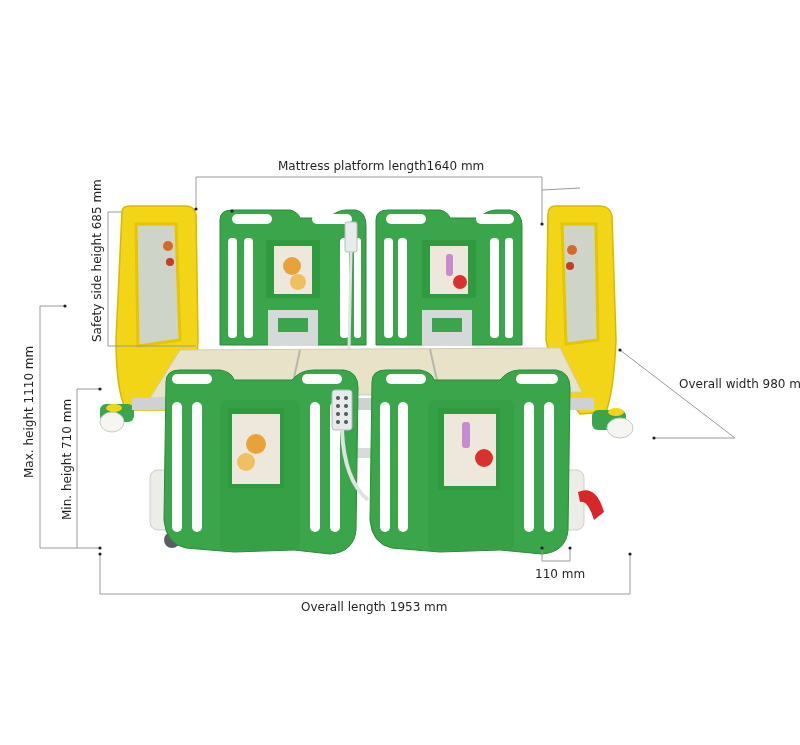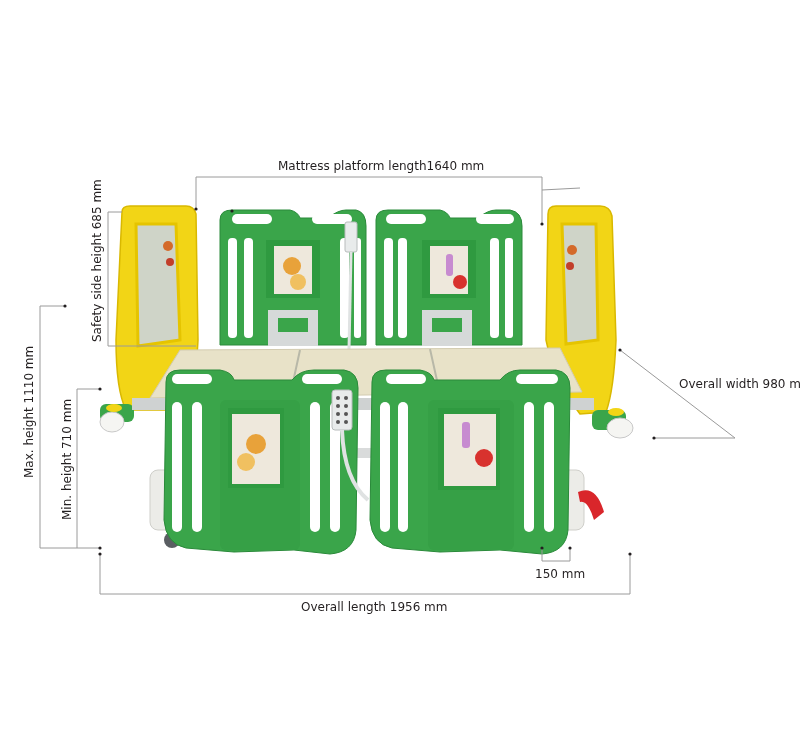--- a/index.html
+++ b/index.html
@@ -167,15 +167,15 @@
       <circle cx="542" cy="548" r="1.6"></circle>
         <circle cx="570" cy="548" r="1.6"></circle>
     </g>
   </svg>
 
   <div class="label" style="left:278px; top:159px;">Mattress platform length1640 mm</div>
   <div class="vlabel" style="left:90px; top:342px;">Safety side height 685 mm</div>
   <div class="vlabel" style="left:22px; top:478px;">Max. height 1110 mm</div>
   <div class="vlabel" style="left:60px; top:520px;">Min. height 710 mm</div>
   <div class="label" style="left:679px; top:377px;">Overall width 980 mm</div>
-  <div class="label" style="left:535px; top:567px;">150 mm</div>
-  <div class="label" style="left:301px; top:600px;">Overall length 1956 mm</div>
+  <div class="label" style="left:535px; top:567px;">110 mm</div>
+  <div class="label" style="left:301px; top:600px;">Overall length 1953 mm</div>
 </div>
 
 </body></html>

